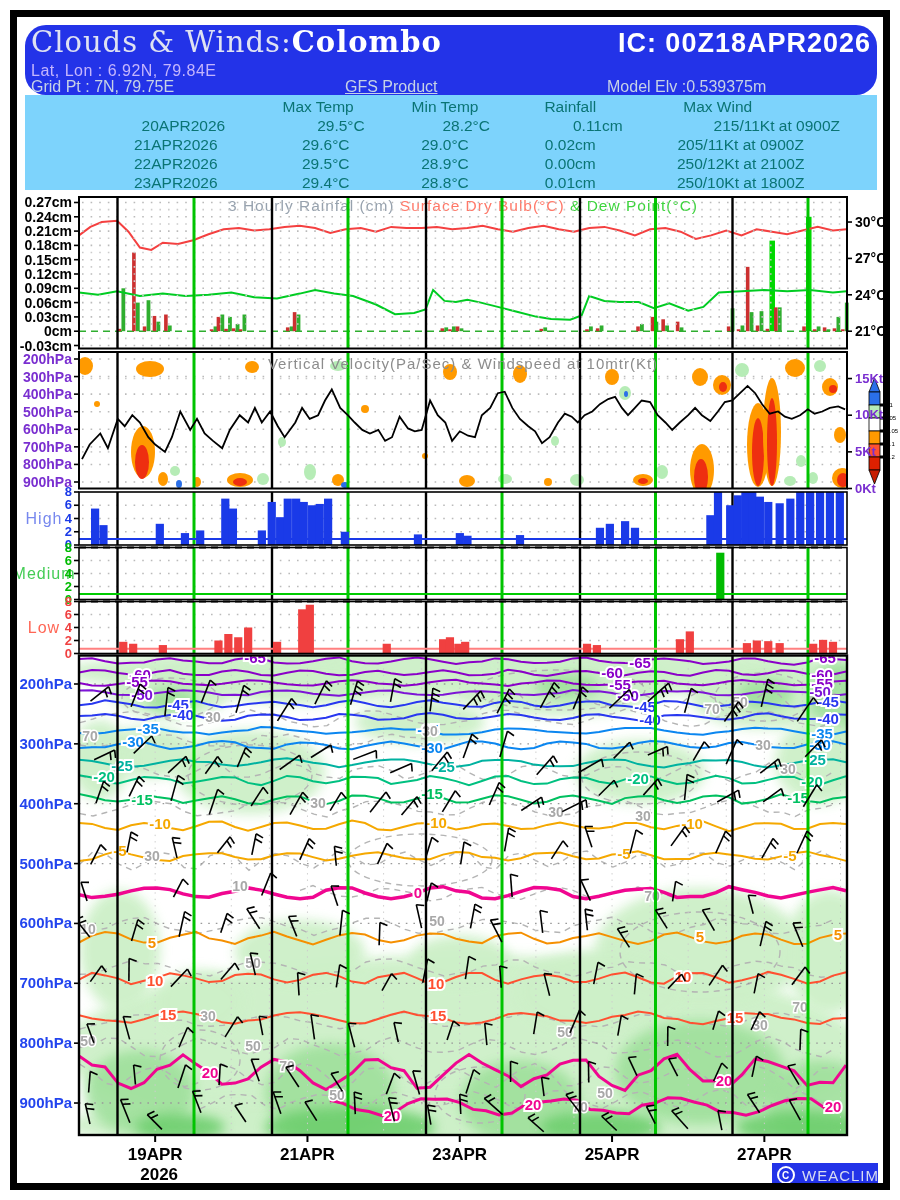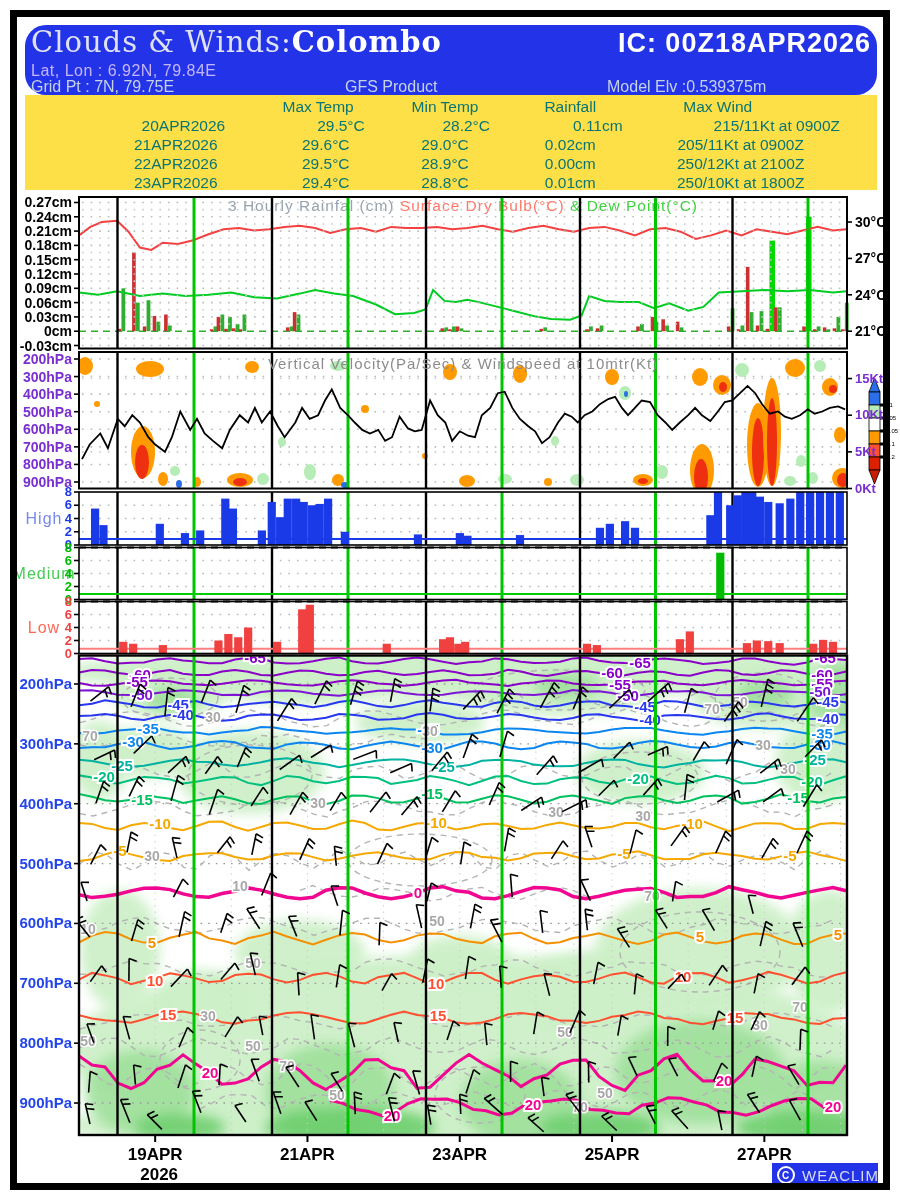--- a/index.html
+++ b/index.html
@@ -10,21 +10,21 @@
   #plot{position:absolute;left:0;top:0;z-index:1;}
   .hdr{position:absolute;left:25px;top:25px;width:852px;height:70px;z-index:2;}
   .hdr-row1{position:absolute;left:6px;top:0px;right:6px;display:flex;
             justify-content:space-between;align-items:baseline;}
   .hdr-title{font-family:"DejaVu Serif",serif;font-size:29px;color:#dfe2f2;letter-spacing:1px;}
   .hdr-title b{color:#ffffff;}
   .hdr-ic{font-size:27px;font-weight:700;color:#ffffff;letter-spacing:1px;}
   .hdr-row2{position:absolute;left:6px;top:37px;font-size:16px;color:#c4b5fd;letter-spacing:.5px;}
   .hdr-row3{position:absolute;left:0;top:53px;right:0;font-size:16px;color:#c6d2e6;}
   .hdr-row3 .g1{position:absolute;left:6px;}
-  .hdr-row3 .g2{position:absolute;left:320px;}
+  .hdr-row3 .g2{position:absolute;left:320px;text-decoration:underline;}
   .hdr-row3 .g3{position:absolute;left:582px;}
   .tbl{position:absolute;left:25px;top:95px;width:852px;height:95px;z-index:2;
        font-size:15.5px;}
   .tbl span{white-space:pre;}
   .thead{position:absolute;left:0;top:3px;width:100%;height:17px;}
   .thead span,.trow span{position:absolute;transform:translateX(-50%);}
   .trow{position:absolute;left:0;width:100%;height:19px;}
   .c-date{left:17.7%;} .c-a{left:35.3%;} .c-b{left:49.3%;} .c-c{left:64%;} .c-d{left:84%;}
   .h-a{left:34.4%;} .h-b{left:49.3%;} .h-c{left:64%;} .h-d{left:81.3%;}
   .badge{position:absolute;left:772px;top:1163px;width:106px;height:24px;z-index:3;
@@ -1130,21 +1130,21 @@
     <span class="hdr-ic">IC: 00Z18APR2026</span>
   </div>
   <div class="hdr-row2">Lat, Lon : 6.92N, 79.84E</div>
   <div class="hdr-row3">
     <span class="g1">Grid Pt  : 7N, 79.75E</span>
     <span class="g2">GFS Product</span>
     <span class="g3">Model Elv :0.539375m</span>
   </div>
 </div>
 
-<div class="tbl" style="background: #fde047; color: rgb(10, 116, 116);">
+<div class="tbl" style="background: #7dd3fc; color: rgb(10, 116, 116);">
   <div class="thead">
     <span class="h-a">Max Temp</span>
     <span class="h-b">Min Temp</span>
     <span class="h-c">Rainfall</span>
     <span class="h-d">Max Wind</span>
   </div>
   <div id="tbl-rows">
       <div class="trow" style="top: 22px; padding-left: 43px;">
         <span class="c-date">20APR2026</span>
         <span class="c-a">29.5°C</span>

